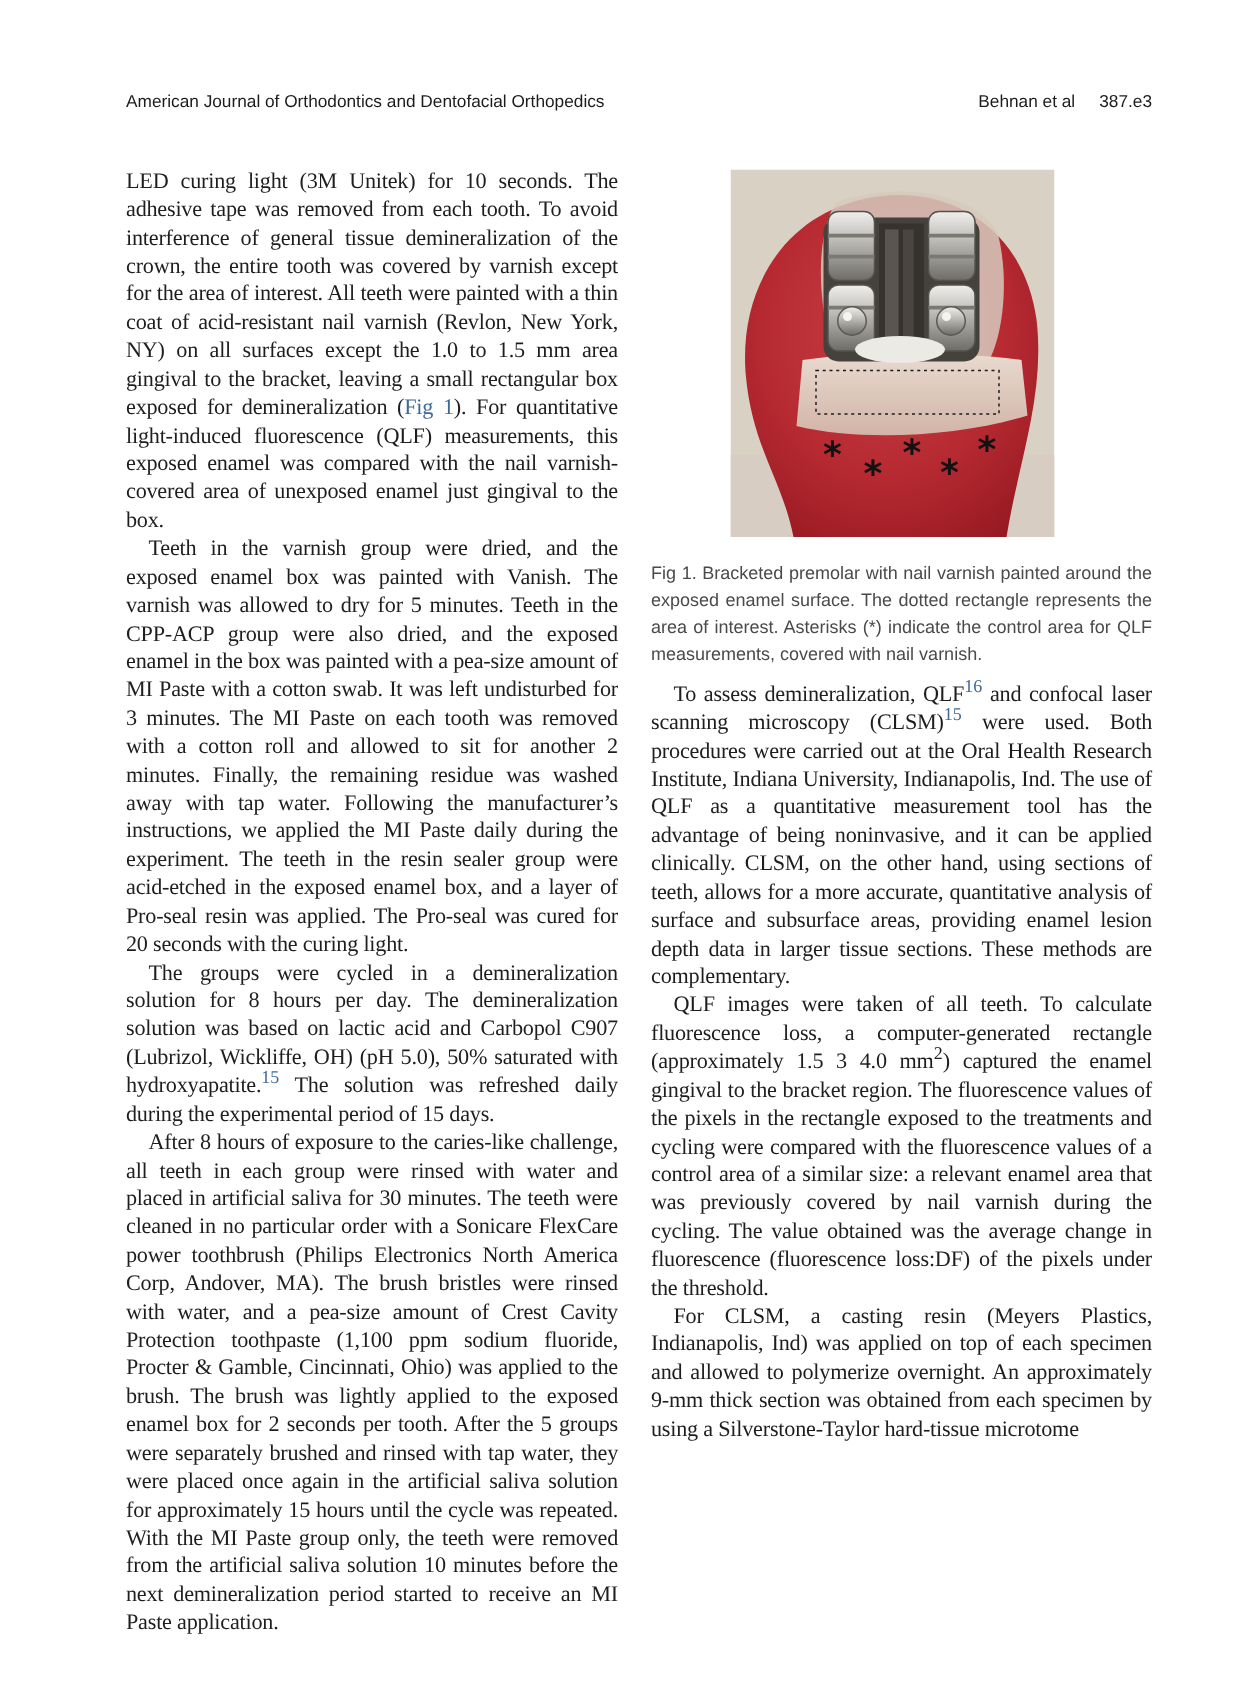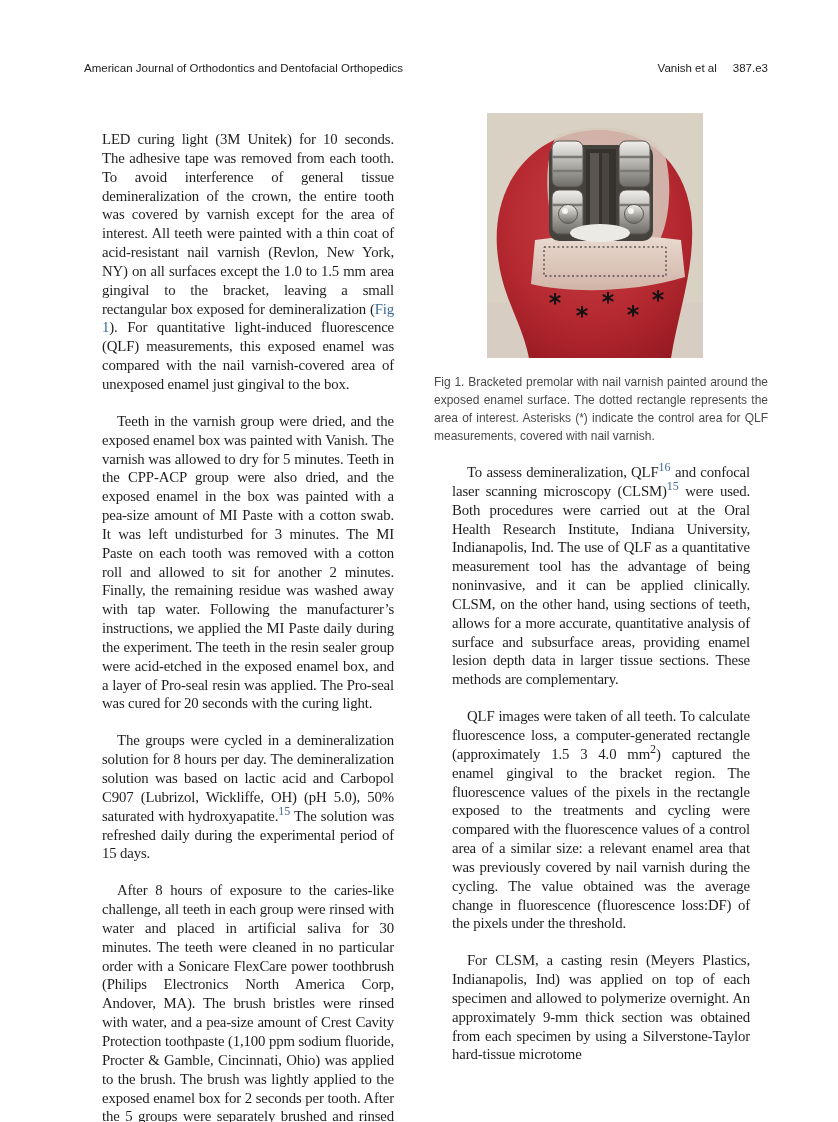--- a/index.html
+++ b/index.html
@@ -20,21 +20,21 @@
     font-family:"Liberation Sans", sans-serif;
     font-size:11.5px;line-height:15px;color:#1c1c1c;
   }
   .hdr-right span{white-space:nowrap;}
   .hdr-page{margin-left:16px;}
   
   .columns{display:flex;gap:22px;margin-top:36px;width:684px;}
   .col-left{width:328px;}
   .col-right{width:334px;}
   p.para{
-    margin:18px;
+    margin:0;
     font-size:14.8px;line-height:18.85px;
     letter-spacing:-0.15px;
     text-align:justify;
     hyphens:auto;-webkit-hyphens:auto;
   }
   p.para.indent{text-indent:15px;}
   .ref-link{color:var(--link-color,#3d6a96);}
   sup{font-size:12px;line-height:0;vertical-align:super;letter-spacing:0;}
   sup.ref-link{color:var(--link-color,#3d6a96);}
   
@@ -50,21 +50,21 @@
 </head>
 <body>
 
 <div class="page">
 
   <div class="hdr">
     <div class="hdr-left">
       <div>American Journal of Orthodontics and Dentofacial Orthopedics</div>
     </div>
     <div class="hdr-right">
-      <span>Vanish et al</span><span class="hdr-page">387.e3</span>
+      <span>Behnan et al</span><span class="hdr-page">387.e3</span>
     </div>
   </div>
 
   <div class="columns">
 
     <div class="col-left">
         <p class="para">LED curing light (3M Unitek) for 10 seconds. The adhesive tape was removed from each tooth. To avoid interference of general tissue demineralization of the crown, the entire tooth was covered by varnish except for the area of interest. All teeth were painted with a thin coat of acid-resistant nail varnish (Revlon, New York, NY) on all surfaces except the 1.0 to 1.5 mm area gingival to the bracket, leaving a small rectangular box exposed for demineralization (<span class="ref-link">Fig 1</span>). For quantitative light-induced fluorescence (QLF) measurements, this exposed enamel was compared with the nail varnish-covered area of unexposed enamel just gingival to the box.</p>
         <p class="para indent">Teeth in the varnish group were dried, and the exposed enamel box was painted with Vanish. The varnish was allowed to dry for 5 minutes. Teeth in the CPP-ACP group were also dried, and the exposed enamel in the box was painted with a pea-size amount of MI Paste with a cotton swab. It was left undisturbed for 3 minutes. The MI Paste on each tooth was removed with a cotton roll and allowed to sit for another 2 minutes. Finally, the remaining residue was washed away with tap water. Following the manufacturer’s instructions, we applied the MI Paste daily during the experiment. The teeth in the resin sealer group were acid-etched in the exposed enamel box, and a layer of Pro-seal resin was applied. The Pro-seal was cured for 20 seconds with the curing light.</p>
         <p class="para indent">The groups were cycled in a demineralization solution for 8 hours per day. The demineralization solution was based on lactic acid and Carbopol C907 (Lubrizol, Wickliffe, OH) (pH 5.0), 50% saturated with hydroxyapatite.<sup class="ref-link">15</sup> The solution was refreshed daily during the experimental period of 15 days.</p>
         <p class="para indent">After 8 hours of exposure to the caries-like challenge, all teeth in each group were rinsed with water and placed in artificial saliva for 30 minutes. The teeth were cleaned in no particular order with a Sonicare FlexCare power toothbrush (Philips Electronics North America Corp, Andover, MA). The brush bristles were rinsed with water, and a pea-size amount of Crest Cavity Protection toothpaste (1,100 ppm sodium fluoride, Procter &amp; Gamble, Cincinnati, Ohio) was applied to the brush. The brush was lightly applied to the exposed enamel box for 2 seconds per tooth. After the 5 groups were separately brushed and rinsed with tap water, they were placed once again in the artificial saliva solution for approximately 15 hours until the cycle was repeated. With the MI Paste group only, the teeth were removed from the artificial saliva solution 10 minutes before the next demineralization period started to receive an MI Paste application.</p>

